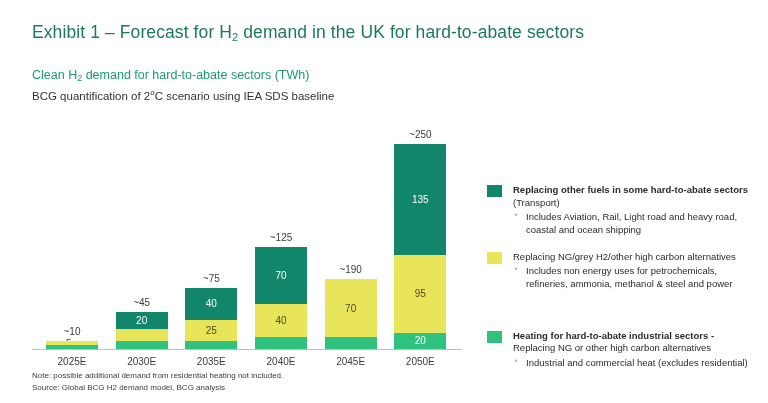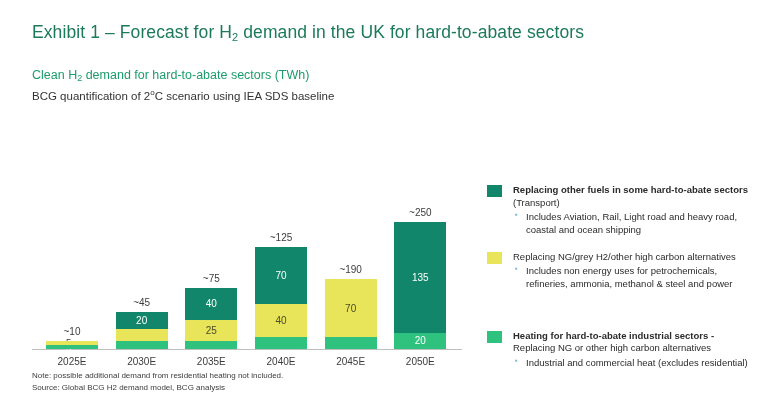--- a/index.html
+++ b/index.html
@@ -243,20 +243,21 @@
       <div class="x-label" style="left: 223px;">2040E</div>
       <div class="outside-label" style="left: 312.667px; bottom: auto; top: 84.2px; color: rgb(255, 255, 255);">15</div>
       <div class="bar-group" style="left: 292.667px;">
         <div class="seg mid" style="height: 57.4px;">70</div>
         <div class="seg bottom" style="height: 12.3px;"></div>
         <div class="bar-total">~190</div>
       </div>
       <div class="x-label" style="left: 292.667px;">2045E</div>
       <div class="bar-group" style="left: 362.333px;">
         <div class="seg top" style="height: 110.7px;">135</div>
+        <div class="seg mid" style="height: 77.9px;">95</div>
         <div class="seg bottom" style="height: 16.4px;">20</div>
         <div class="bar-total">~250</div>
       </div>
       <div class="x-label" style="left: 362.333px;">2050E</div>
     </div>
 
   <div class="legend">
       <div class="legend-item">
         <span class="swatch" style="background: rgb(18, 134, 106);"></span>
         <div class="legend-title"><span>Replacing other fuels in some hard-to-abate sectors</span><span class="plain"> (Transport)</span></div>

